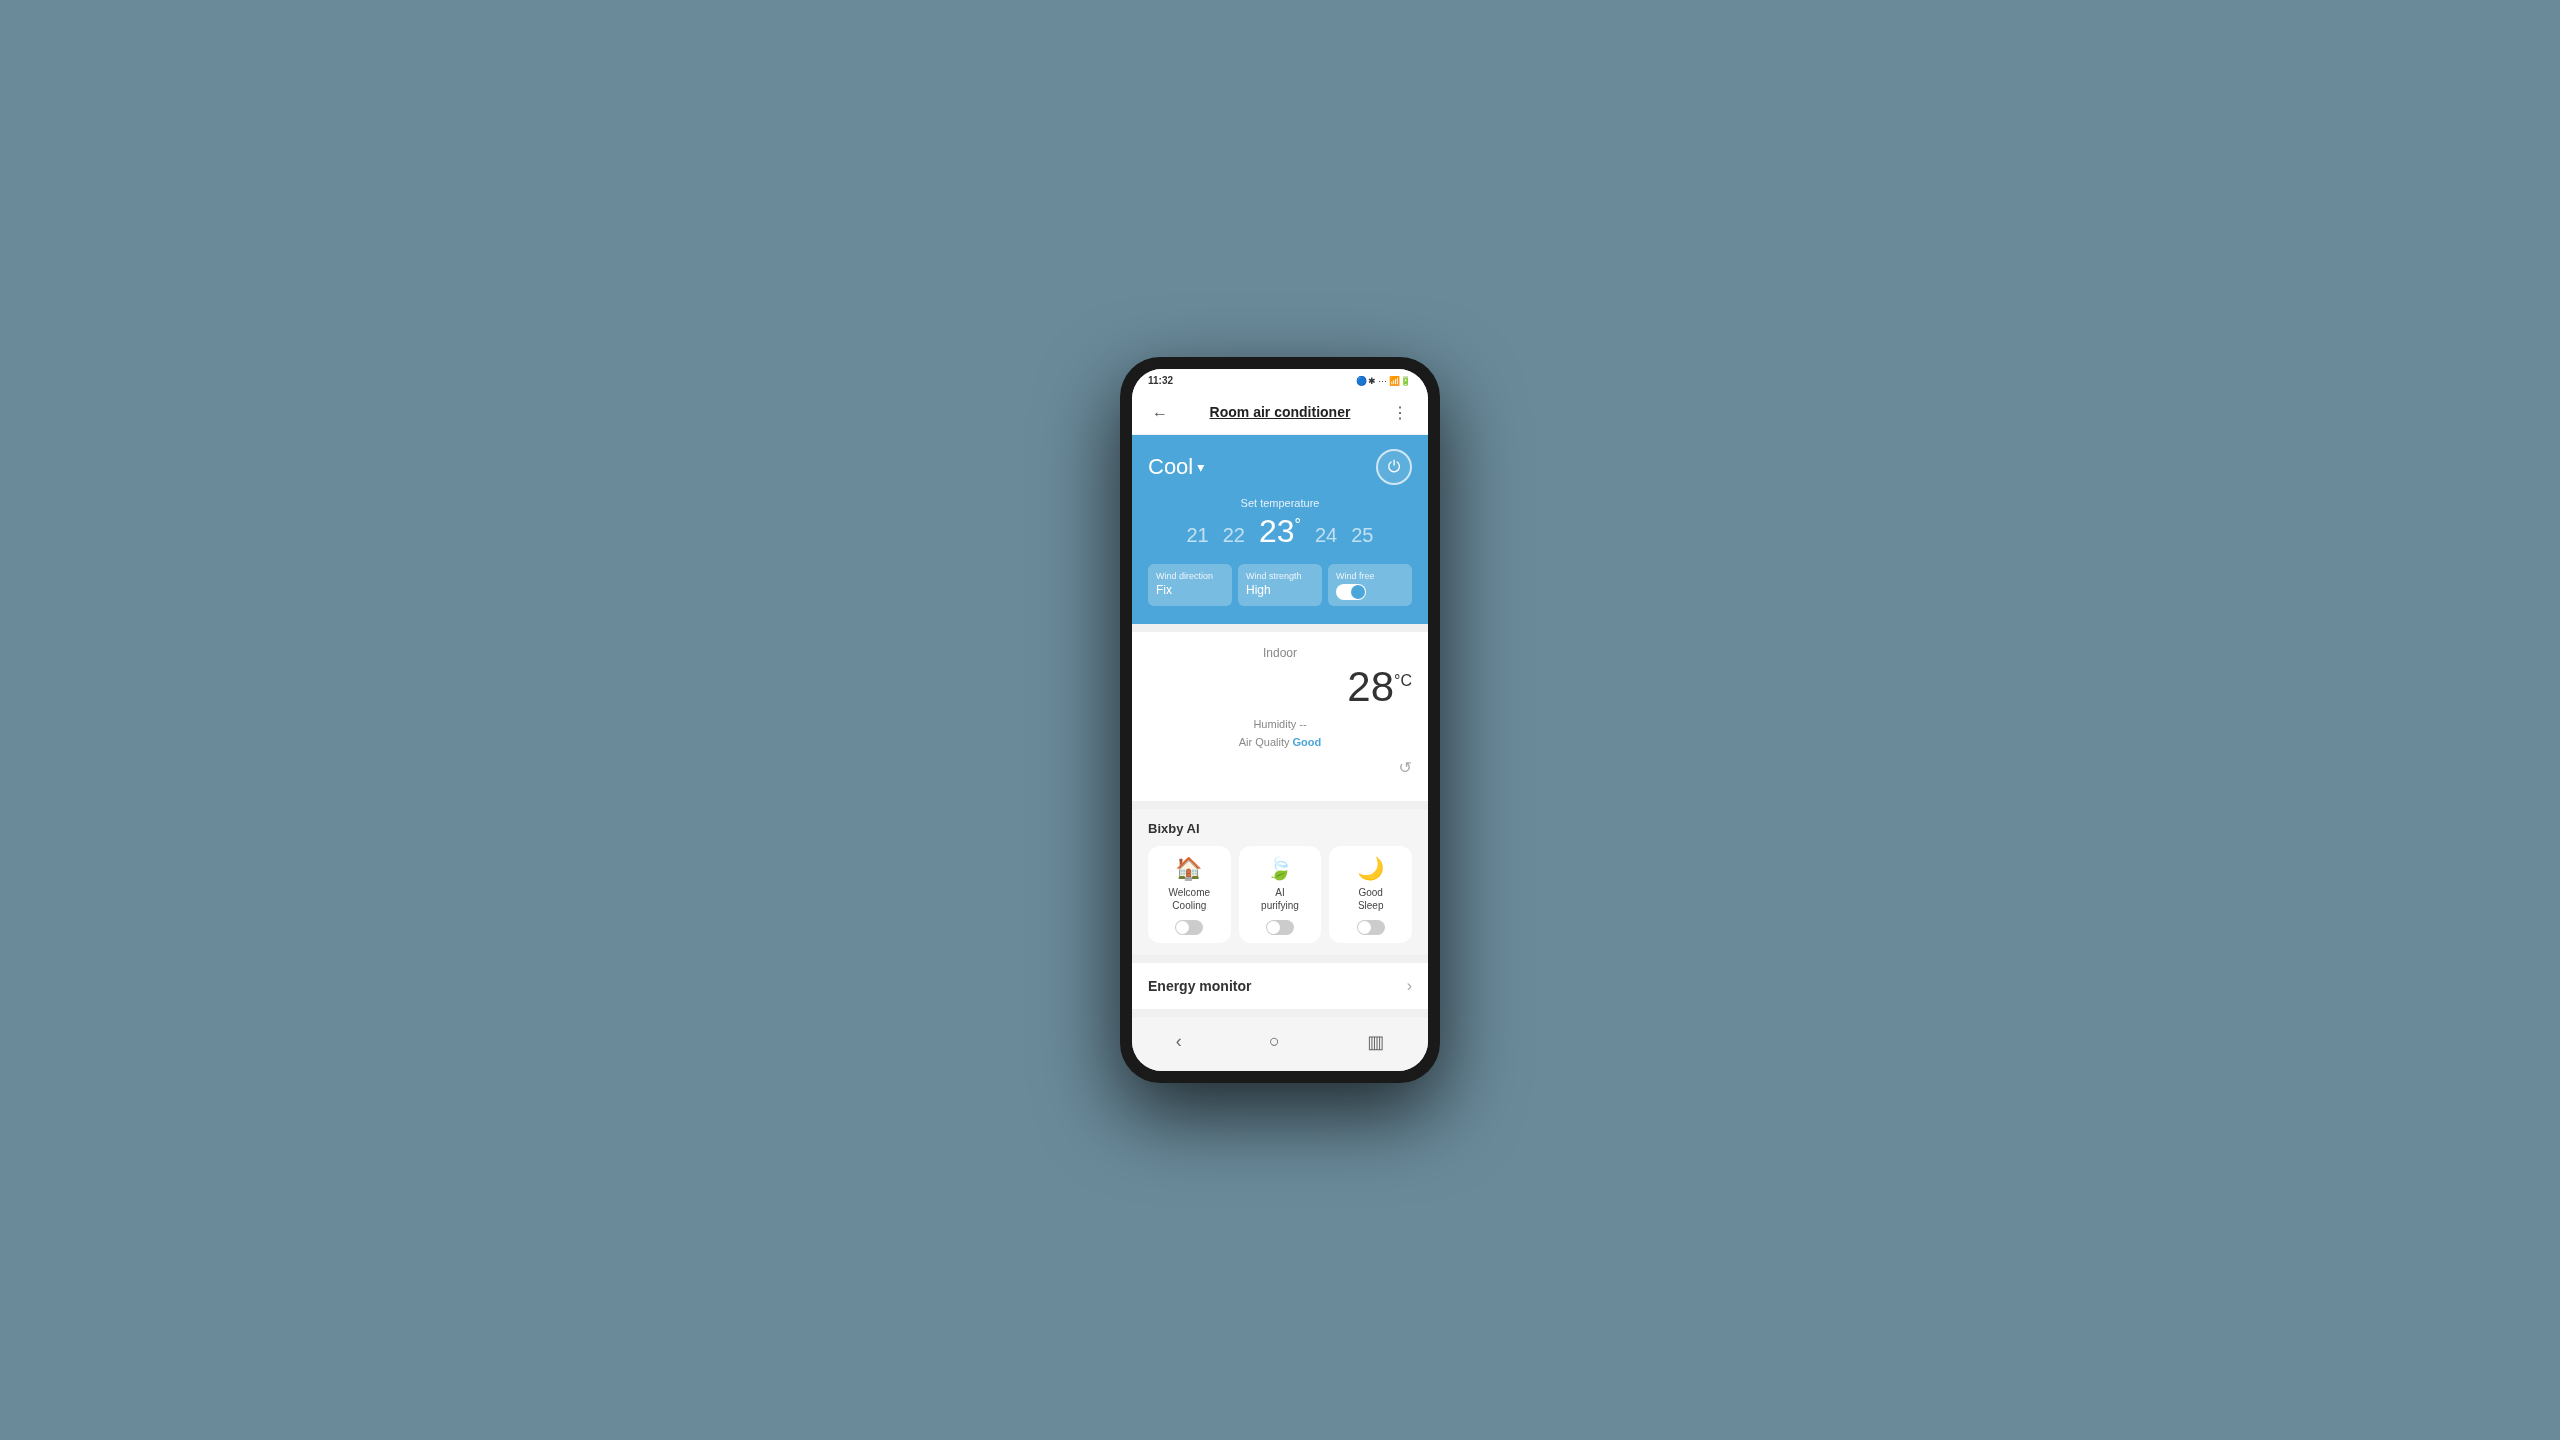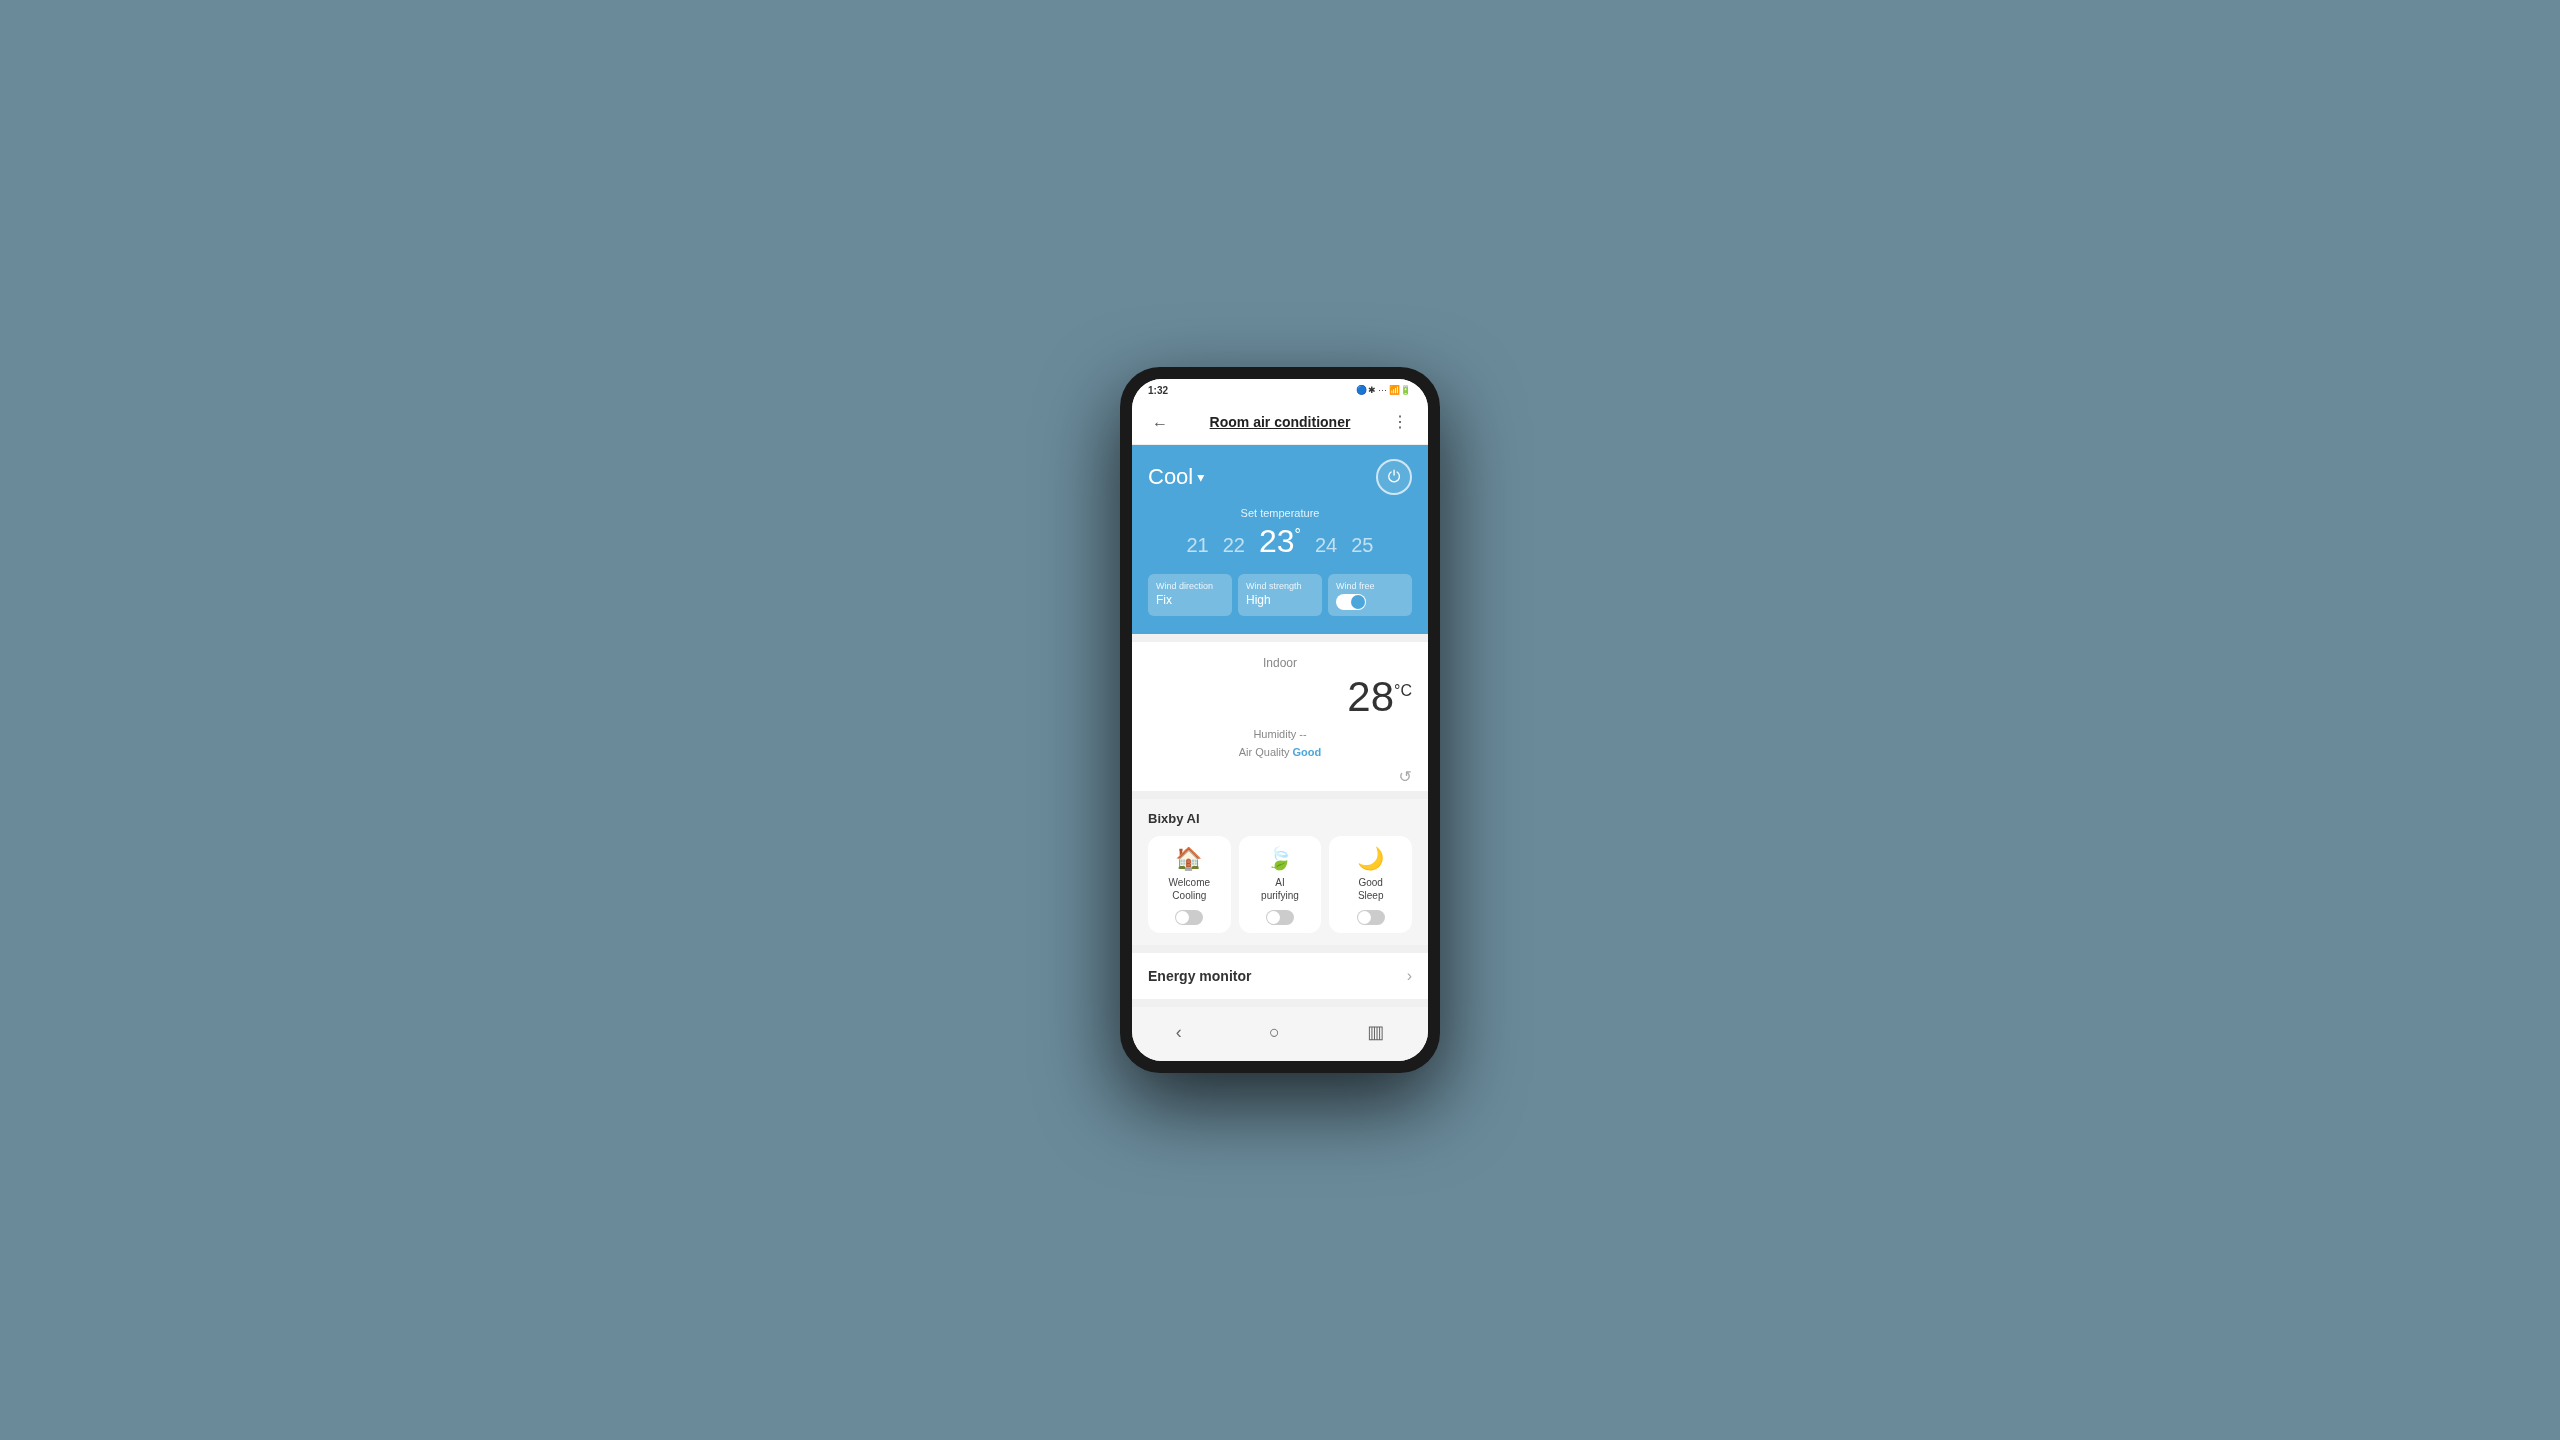--- a/index.html
+++ b/index.html
@@ -179,21 +179,21 @@
       position: absolute;
       top: 1px;
       right: 1px;
       transition: right 0.2s;
     }
 
     
     .indoor-section {
       background: #fff;
       margin: 8px 0 0;
-      padding: 14px 16px 5px;
+      padding: 14px 16px 24px;
     }
     .section-title {
       font-size: 12px;
       color: #888;
       margin-bottom: 6px;
       text-align: center;
     }
     .indoor-temp {
       text-align: right;
       font-size: 42px;
@@ -320,21 +320,21 @@
       padding: 4px 10px;
     }
   </style>
 </head>
 <body>
 
 <div class="phone-shell">
   <div class="phone-screen">
 
     <div class="status-bar">
-      <span class="status-bar-left">1:32</span>
+      <span class="status-bar-left">11:32</span>
       <div class="status-bar-icons">
         <span>🔵✱ ··· 📶🔋</span>
       </div>
     </div>
 
     <div class="app-bar">
       <div class="icon-btn">
         <span>←</span>
       </div>
       <span class="app-bar-title">Room air conditioner</span>

